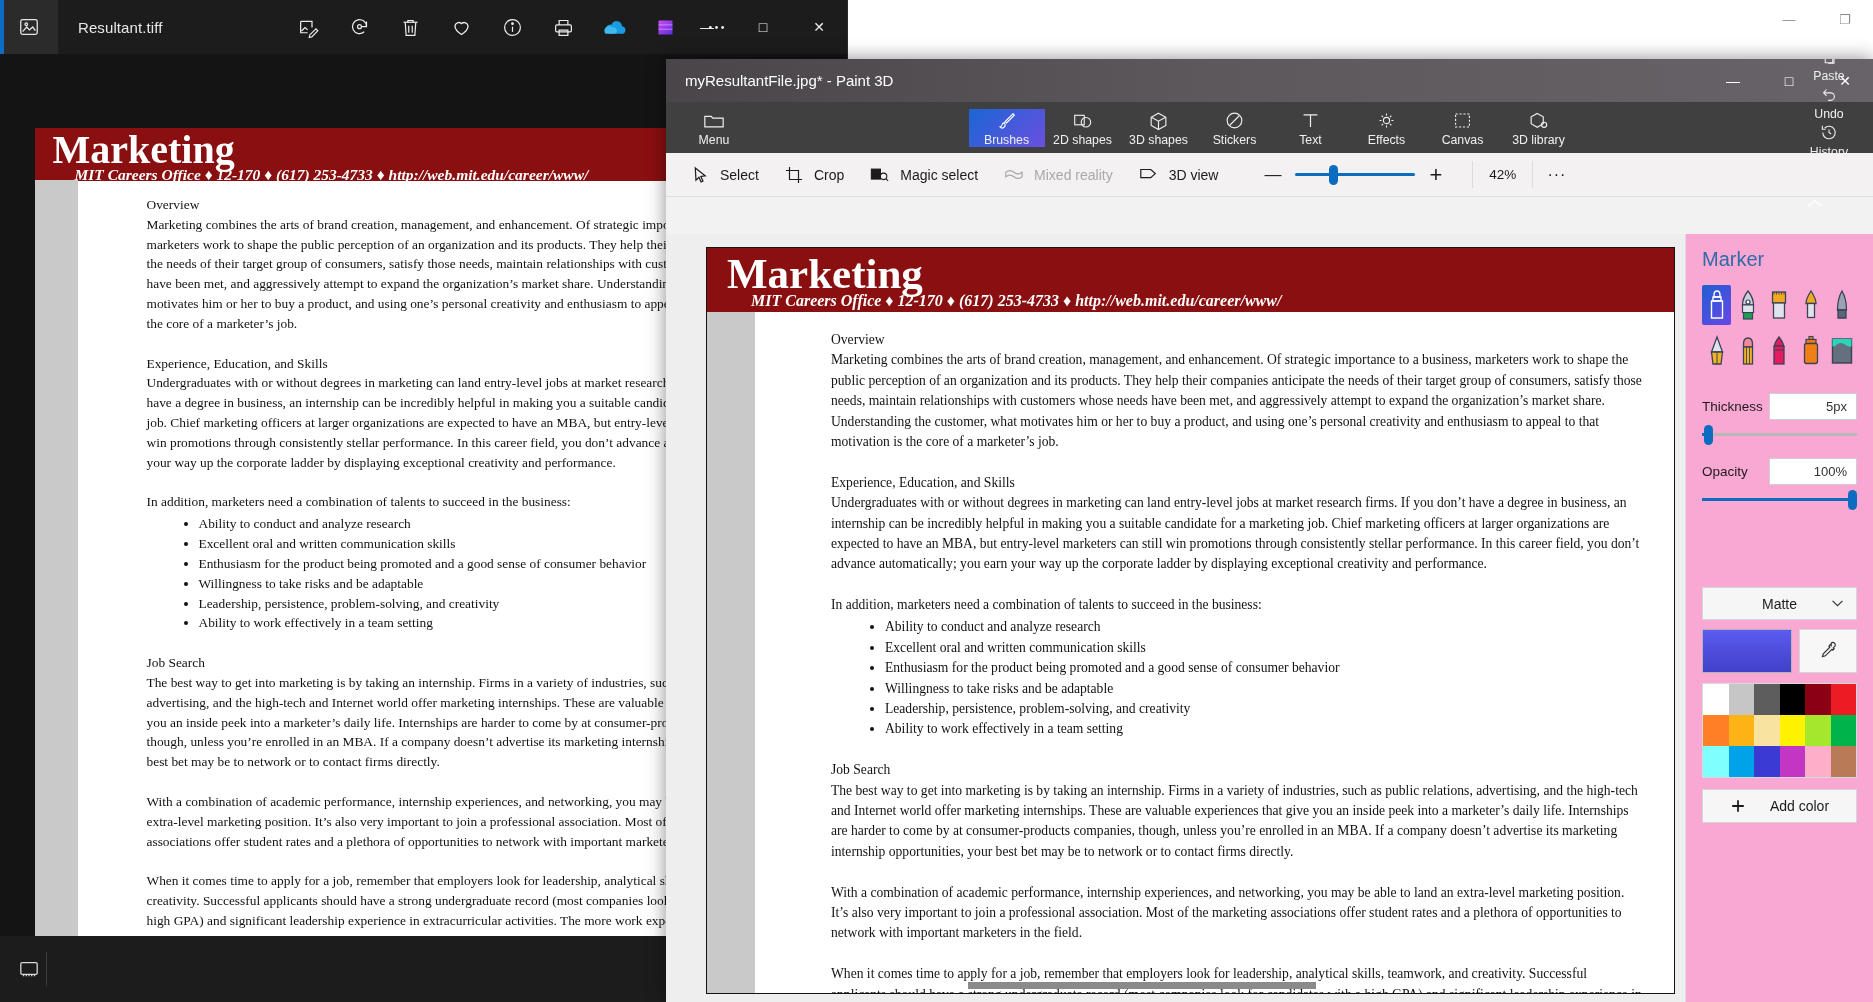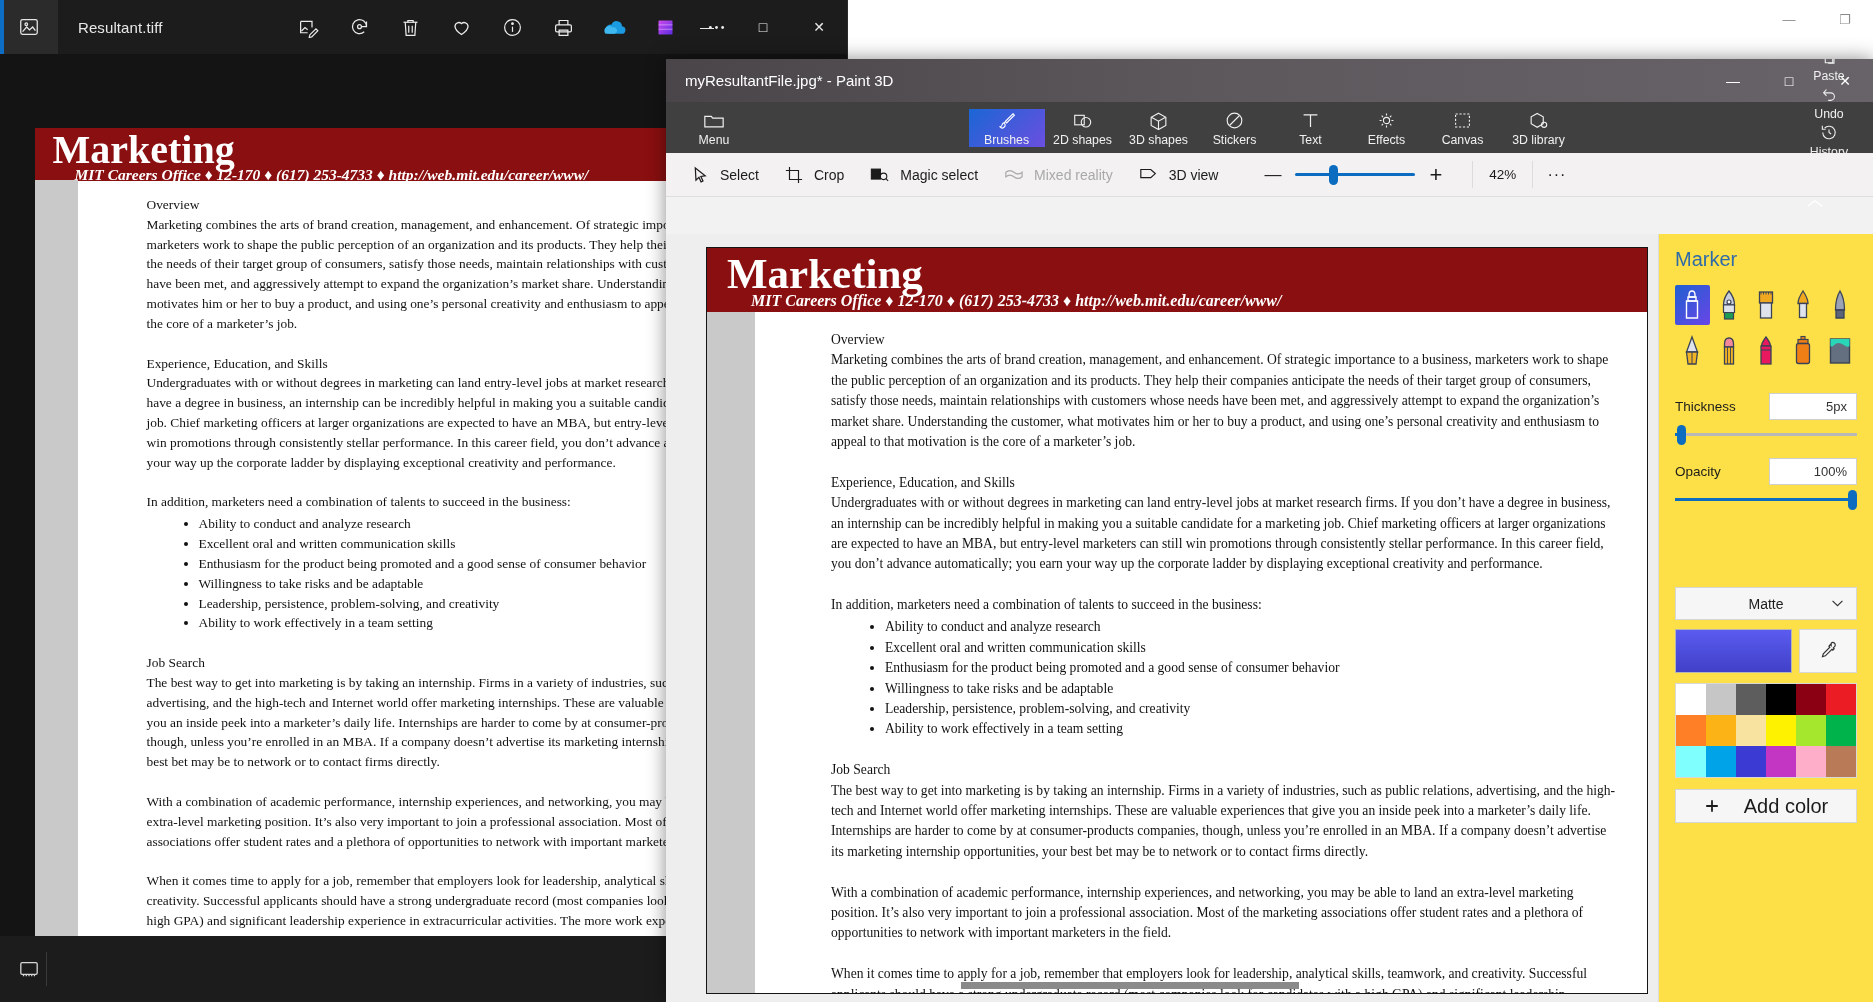--- a/index.html
+++ b/index.html
@@ -192,21 +192,21 @@
   }
   #canvas-vscroll {
     position:absolute; right:-32px; top:0; width:7px; height:100%;
   }
   #canvas-vscroll .thumb {
     position:absolute; top:46%; height:26%; width:7px; background:#8a8a8a;
   }
 
   
   #p3d-panel {
-    width:215px; background:#fde047; border-left:1px solid #dcdcdc;
+    width:188px; background:#f9a8d4; border-left:1px solid #dcdcdc;
     padding:14px 16px 12px 16px; position:relative;
   }
   #panel-title { color:#2e6ba8; font-size:20px; margin-bottom:14px; }
   #brush-grid {
     display:grid; grid-template-columns:repeat(5,1fr); gap:6px 2px; margin-bottom:22px;
   }
   .brush-cell {
     height:40px; display:flex; align-items:center; justify-content:center;
     border-radius:2px;
   }
@@ -238,21 +238,21 @@
     width:58px; height:44px; background:#f7f7f7; border:1px solid #d6d6d6;
     display:flex; align-items:center; justify-content:center;
   }
   #swatch-grid {
     display:grid; grid-template-columns:repeat(6,1fr); grid-auto-rows:31px;
     border:1px solid #d8d8d8; margin-bottom:11px;
   }
   #add-color {
     height:34px; border:1px solid #d6d6d6; background:#f6f6f6;
     display:flex; align-items:center; justify-content:center; gap:24px;
-    font-size:20px; color:#1b1b1b;
+    font-size:14px; color:#1b1b1b;
   }
   svg { display:block; }
 </style>
 </head>
 <body>
 
 <div id="desktop-back">
   <div id="back-window-controls">
     <div class="wc">—</div>
     <div class="wc">❐</div>

